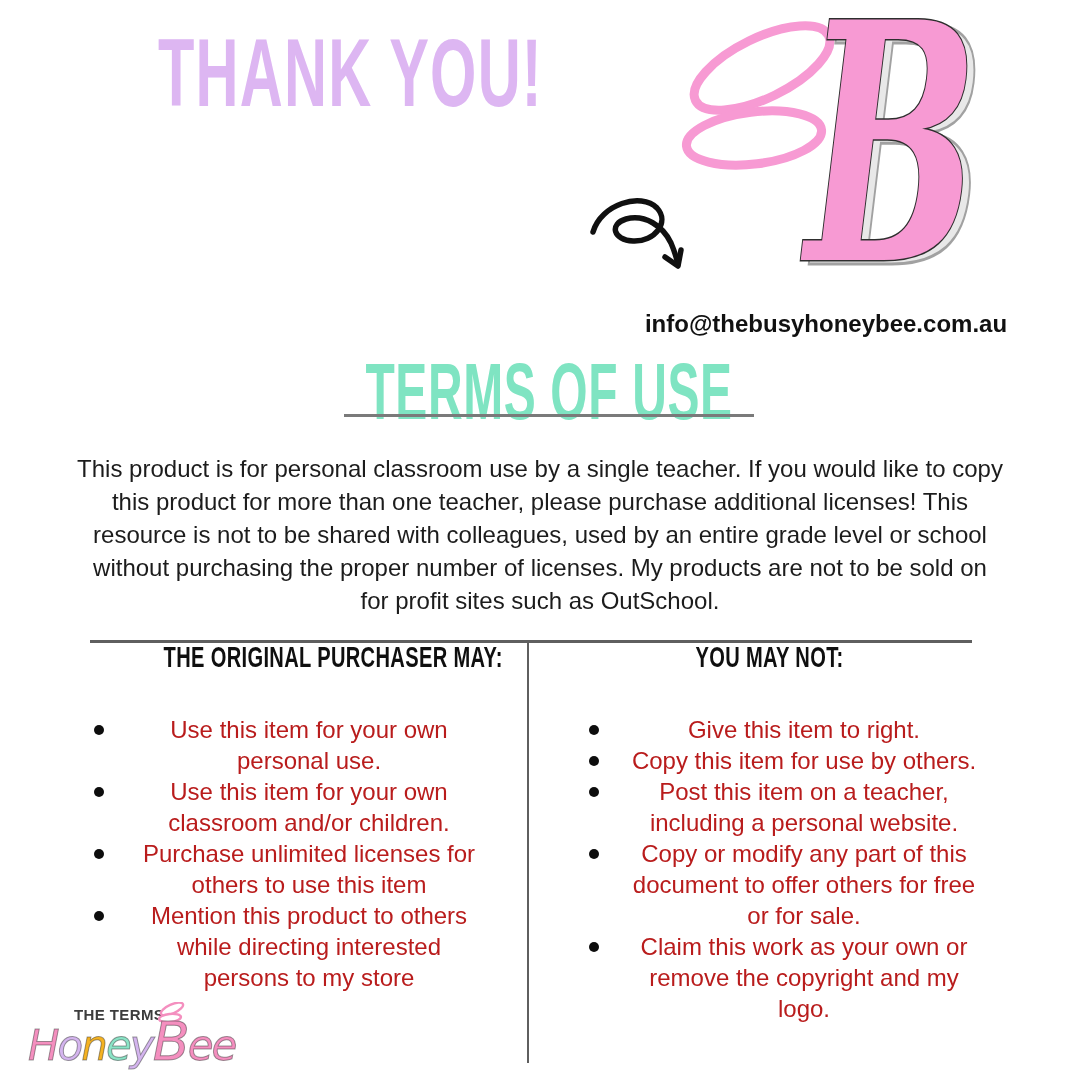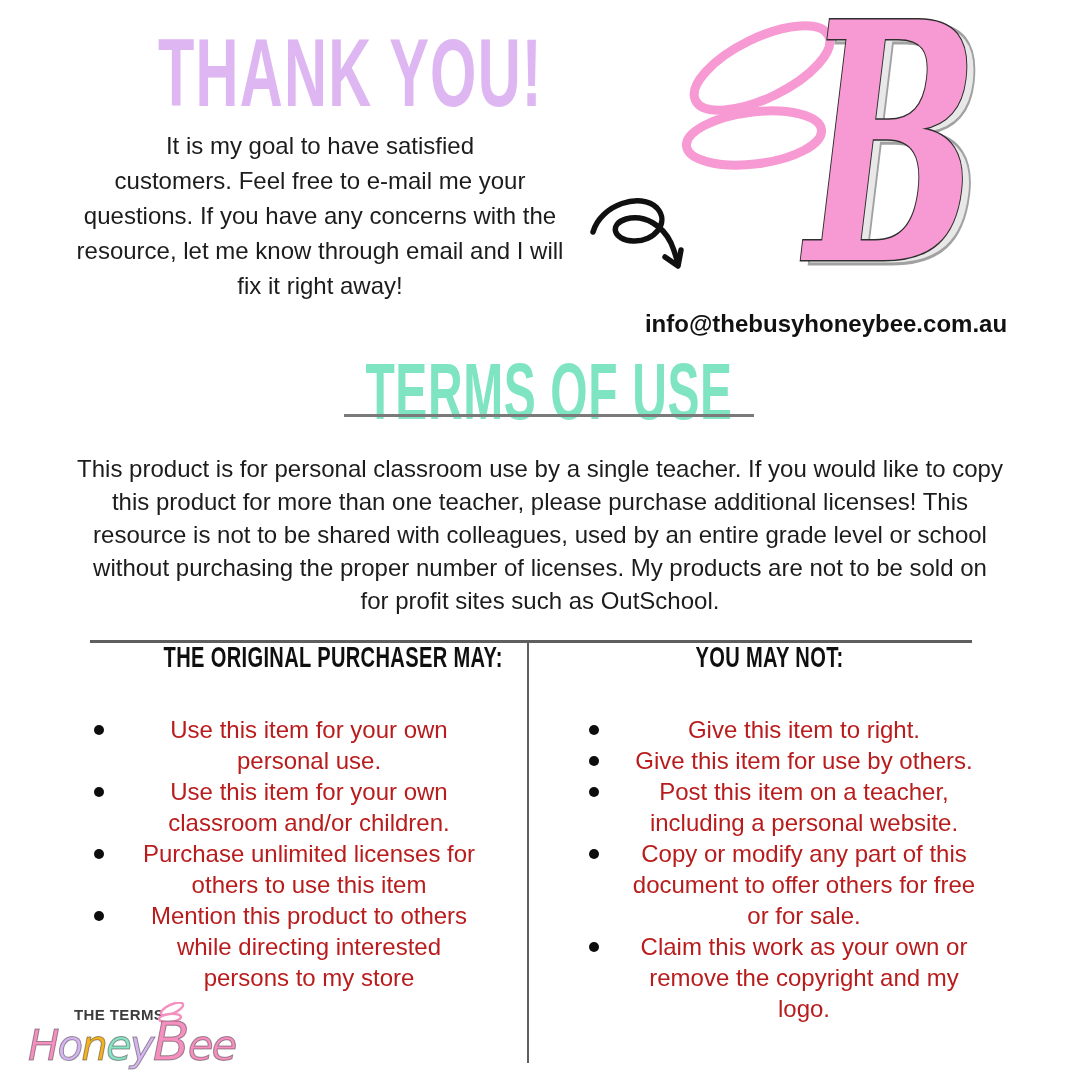--- a/index.html
+++ b/index.html
@@ -78,25 +78,20 @@
   }
 </style>
 </head>
 <body>
 
 <div class="page">
 
   <div class="thank-title-wrap">
     <span class="thank-title">THANK YOU!</span>
   </div>
-  <div class="thank-body">It is my goal to have satisfied
-customers. Feel free to e-mail me your
-questions. If you have any concerns with the
-resource, let me know through email and I will
-fix it right away!</div>
 
   <div class="arrow-doodle">
     <svg width="112" height="102" viewBox="0 0 112 102">
       <path d="M 8 50 C 16 22 56 10 72 26 C 85 40 70 60 48 59 C 28 58 24 42 41 37 C 60 32 78 44 86 61 C 89 68 91 74 93 82" fill="none" stroke="#101010" stroke-width="5.5" stroke-linecap="round" stroke-linejoin="round"></path>
       <path d="M 80 75 L 93 84 L 96 68" fill="none" stroke="#101010" stroke-width="5.5" stroke-linecap="round" stroke-linejoin="round"></path>
     </svg>
   </div>
 
   <div class="b-logo">
     <svg width="302" height="284" viewBox="0 0 302 284">
@@ -163,21 +158,21 @@
   </div>
   <ul class="bullet-list right">
 
       <li class="bullet-item">
         <span class="bullet-dot"></span>
         <span class="bullet-text">Give this item to right.</span>
       </li>
 
       <li class="bullet-item">
         <span class="bullet-dot"></span>
-        <span class="bullet-text">Give this item for use by others.</span>
+        <span class="bullet-text">Copy this item for use by others.</span>
       </li>
 
       <li class="bullet-item">
         <span class="bullet-dot"></span>
         <span class="bullet-text">Post this item on a teacher,
 including a personal website.</span>
       </li>
 
       <li class="bullet-item">
         <span class="bullet-dot"></span>

